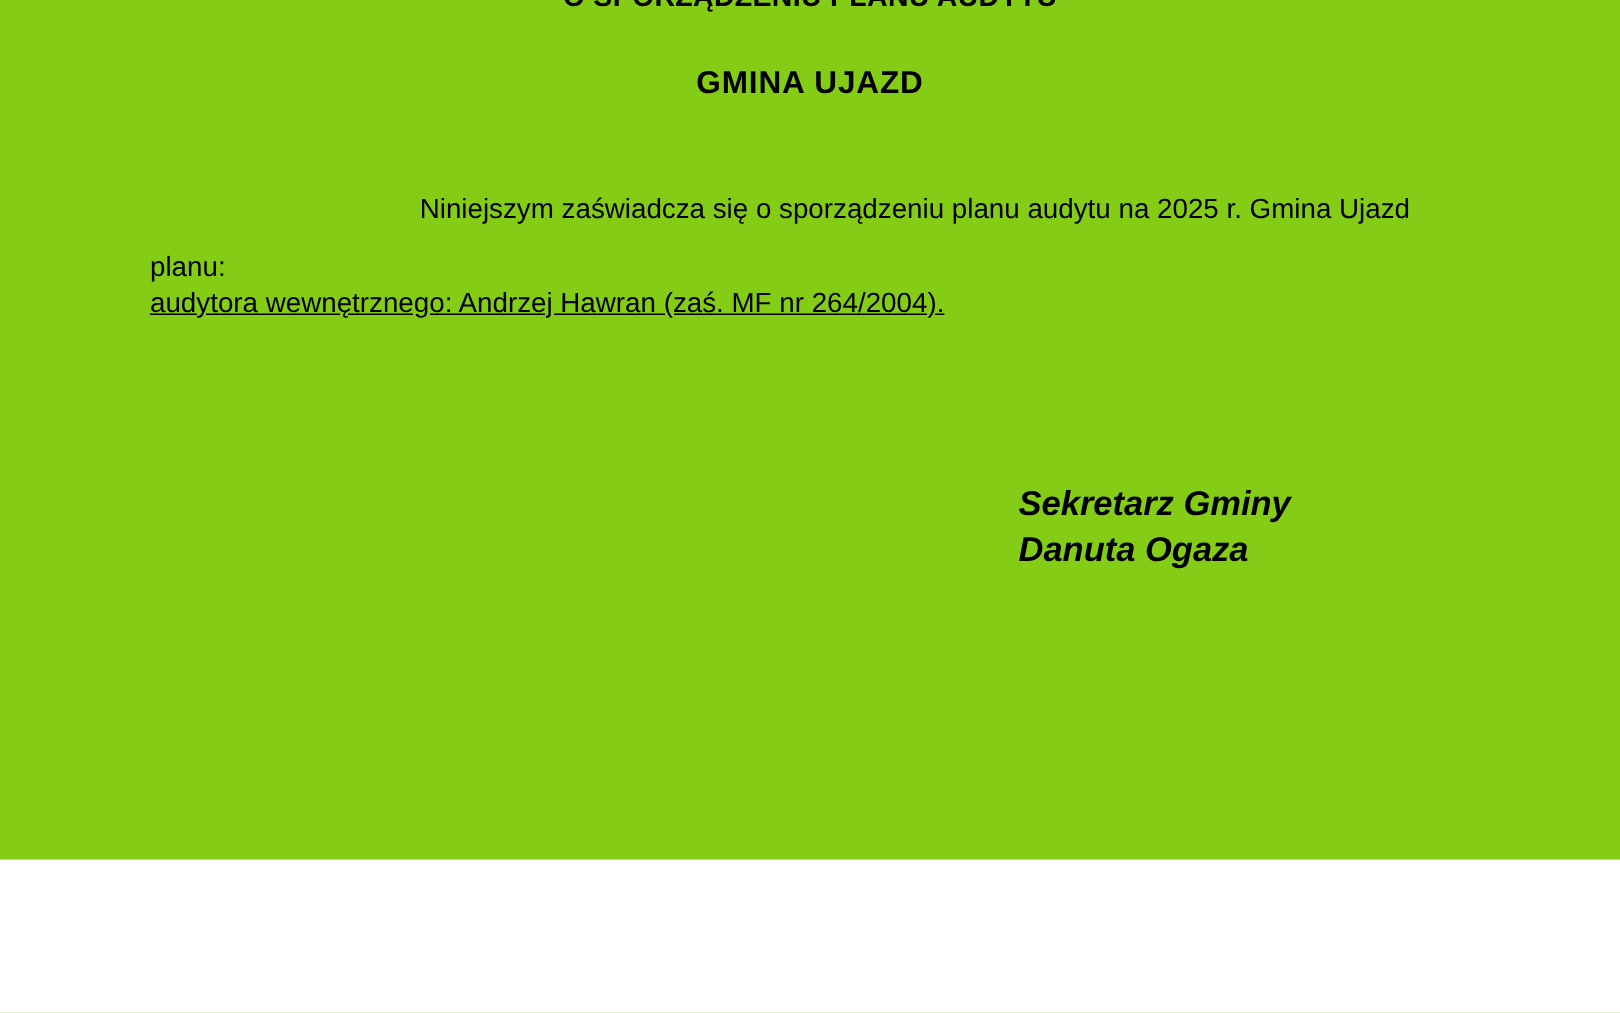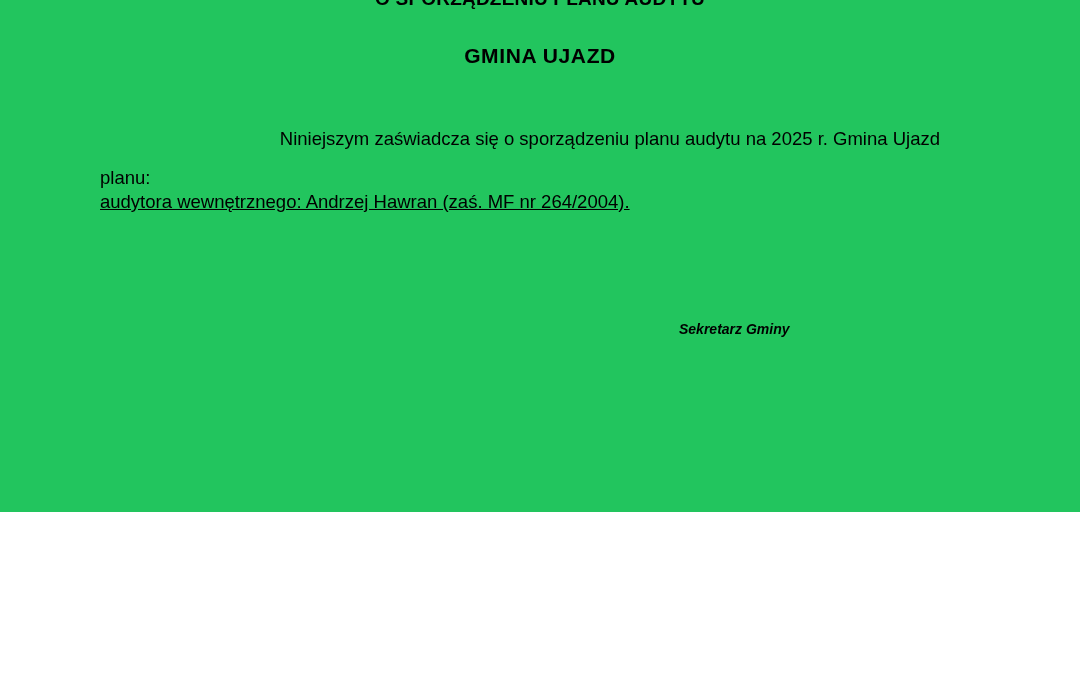--- a/index.html
+++ b/index.html
@@ -10,22 +10,22 @@
   body {
     width: 1080px;
     height: 675px;
     overflow: hidden;
     font-family: "Liberation Sans", sans-serif;
     color: #000000;
   }
   .page {
     position: relative;
     width: 1080px;
-    height: 512px;
-    background: #22c55e;
+    height: 573px;
+    background: #84cc16;
   }
   
   .heading-clip {
     position: absolute;
     left: 0;
     top: 0;
     width: 1080px;
     height: 22px;
     overflow: hidden;
   }
@@ -66,21 +66,21 @@
     margin: 0 0 6px 0;
   }
   .body-text .p3 {
     margin: 0;
     text-decoration: underline;
   }
   .signature {
     position: absolute;
     left: 679px;
     top: 320px;
-    font-size: 14px;
+    font-size: 23px;
     font-weight: bold;
     font-style: italic;
     line-height: 1.35;
   }
   .signature div {
     white-space: nowrap;
   }
 </style>
 </head>
 <body>
@@ -94,15 +94,16 @@
   <div class="subject">GMINA UJAZD</div>
 
   <div class="body-text">
     <p class="p1">Niniejszym zaświadcza się o sporządzeniu planu audytu na 2025 r. Gmina Ujazd</p>
     <p class="p2">planu:</p>
     <p class="p3">audytora wewnętrznego: Andrzej Hawran (zaś. MF nr 264/2004).</p>
   </div>
 
   <div class="signature">
     <div>Sekretarz Gminy</div>
+    <div>Danuta Ogaza</div>
   </div>
 
 </div>
 
 </body></html>

